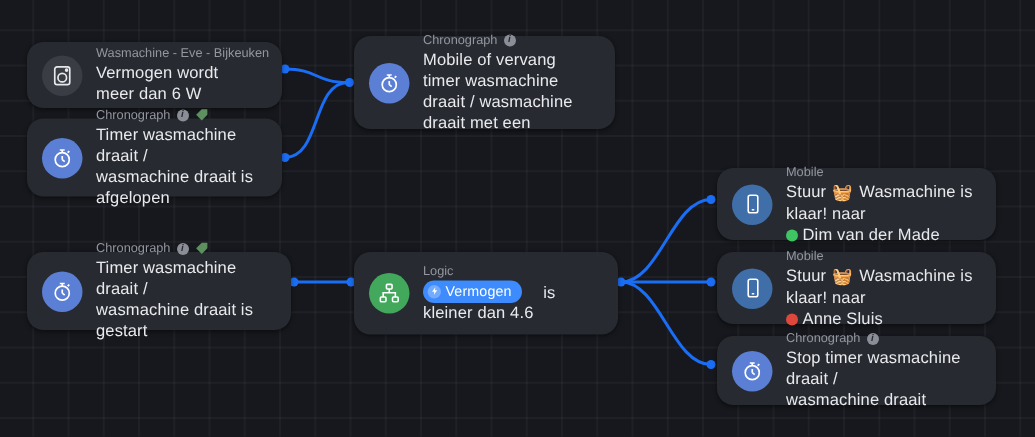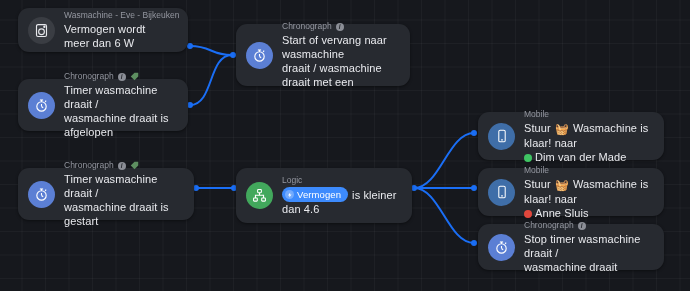--- a/index.html
+++ b/index.html
@@ -54,35 +54,35 @@
     display:inline-block;width:8px;height:8px;border-radius:50%;
     background:#8b8e96;color:#272a30;font-size:6.5px;line-height:8px;
     text-align:center;font-weight:bold;font-style:italic;
   }
   .badge-tag{display:inline-block;width:9px;height:9px;}
 
   .chip{
     display:inline-flex;align-items:center;gap:3px;
     background:#3d8bfd;color:#fff;border-radius:9px;
     padding:1px 7px 1px 3px;font-size:9.5px;line-height:13px;
-    vertical-align:1px;margin-right:4px;
+    vertical-align:1px;margin-right:14px;
   }
   .chip-dot{
     width:9px;height:9px;border-radius:50%;
     background:rgba(255,255,255,.28);
     display:inline-flex;align-items:center;justify-content:center;
   }
   .emo{display:inline-block;vertical-align:-1px;margin:0 1px;}
   .pdot{
     display:inline-block;width:8px;height:8px;border-radius:50%;
     vertical-align:-1px;margin-right:3px;
   }
 
   
-  #n-power  {left:18px;  top:8px;  width:170px;height:44px;}
+  #n-power  {left:18px;  top:28px;  width:170px;height:44px;}
   #n-timer-end{left:18px;top:79px;  width:170px;height:52px;}
   #n-timer-start{left:18px;top:168px;width:176px;height:52px;}
   #n-chrono-start{left:236px;top:24px;width:174px;height:62px;}
   #n-logic  {left:236px; top:168px; width:176px;height:55px;}
   #n-mob1   {left:478px; top:112px; width:186px;height:48px;}
   #n-mob2   {left:478px; top:168px; width:186px;height:48px;}
   #n-stop   {left:478px; top:224px; width:186px;height:46px;}
 </style>
 </head>
 <body>
@@ -193,21 +193,21 @@
           <path d="M12 3.2 v2.8"></path>
         <path d="M17.8 6 l1.7 -1.7"></path>
       </svg>
     </div>
     <div class="node-body">
       <div class="node-kicker">
         <span>Chronograph</span>
         <span class="badge-i">i</span>
       </div>
       <div class="node-title">
-        <span>Start of vervang naar wasmachine</span><br>
+        <span>Mobile of vervang timer wasmachine</span><br>
         <span>draait / wasmachine draait met een</span><br>
       </div>
     </div>
   </div>
 
   <div class="node" id="n-logic">
     <div class="node-icon ic-logic">
       <svg width="15" height="15" viewBox="0 0 24 24" fill="none" stroke="#fff" stroke-width="1.7">
         <rect x="9" y="2.5" width="6" height="5" rx="1"></rect>
         <rect x="2.5" y="16" width="6" height="5" rx="1"></rect>

